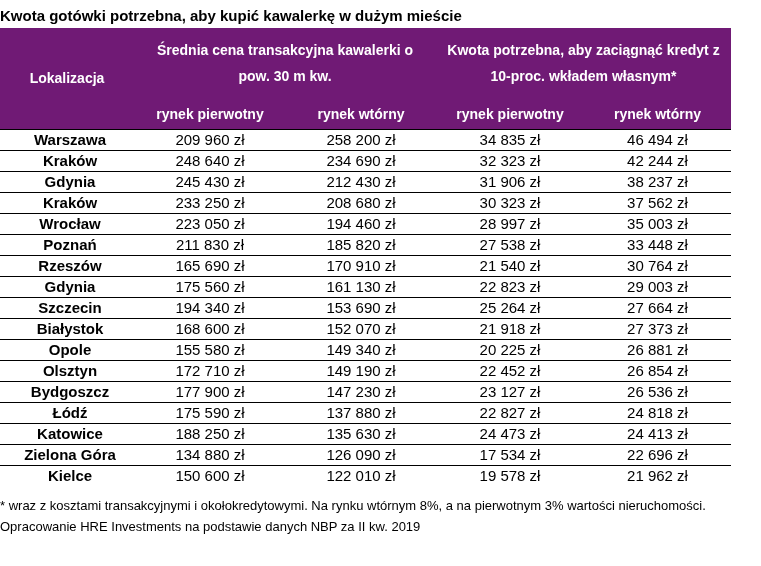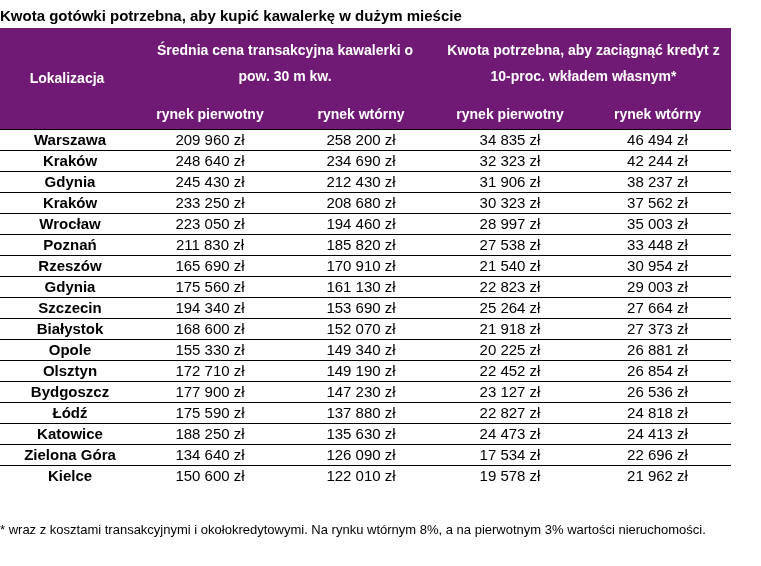--- a/index.html
+++ b/index.html
@@ -44,21 +44,21 @@
     text-align: center;
     vertical-align: middle;
     padding: 0;
     white-space: nowrap;
   }
   tbody td.city {
     text-align: center;
     padding-left: 6px;
     font-weight: bold;
   }
-  .footnotes { margin-top: 33px; }
+  .footnotes { margin-top: 9px; }
   .footnote {
     font-size: 13px;
     line-height: 21px;
     color: #000000;
     white-space: nowrap;
   }
 </style>
 </head>
 <body>
 
@@ -127,21 +127,21 @@
         <td>211 830 zł</td>
         <td>185 820 zł</td>
         <td>27 538 zł</td>
         <td>33 448 zł</td>
       </tr>
       <tr>
         <td class="city">Rzeszów</td>
         <td>165 690 zł</td>
         <td>170 910 zł</td>
         <td>21 540 zł</td>
-        <td>30 954 zł</td>
+        <td>30 764 zł</td>
       </tr>
       <tr>
         <td class="city">Gdynia</td>
         <td>175 560 zł</td>
         <td>161 130 zł</td>
         <td>22 823 zł</td>
         <td>29 003 zł</td>
       </tr>
       <tr>
         <td class="city">Szczecin</td>
@@ -152,21 +152,21 @@
       </tr>
       <tr>
         <td class="city">Białystok</td>
         <td>168 600 zł</td>
         <td>152 070 zł</td>
         <td>21 918 zł</td>
         <td>27 373 zł</td>
       </tr>
       <tr>
         <td class="city">Opole</td>
-        <td>155 330 zł</td>
+        <td>155 580 zł</td>
         <td>149 340 zł</td>
         <td>20 225 zł</td>
         <td>26 881 zł</td>
       </tr>
       <tr>
         <td class="city">Olsztyn</td>
         <td>172 710 zł</td>
         <td>149 190 zł</td>
         <td>22 452 zł</td>
         <td>26 854 zł</td>
@@ -187,31 +187,32 @@
       </tr>
       <tr>
         <td class="city">Katowice</td>
         <td>188 250 zł</td>
         <td>135 630 zł</td>
         <td>24 473 zł</td>
         <td>24 413 zł</td>
       </tr>
       <tr>
         <td class="city">Zielona Góra</td>
-        <td>134 640 zł</td>
+        <td>134 880 zł</td>
         <td>126 090 zł</td>
         <td>17 534 zł</td>
         <td>22 696 zł</td>
       </tr>
       <tr>
         <td class="city">Kielce</td>
         <td>150 600 zł</td>
         <td>122 010 zł</td>
         <td>19 578 zł</td>
         <td>21 962 zł</td>
       </tr>
     </tbody>
   </table>
 
   <div class="footnotes">
     <div class="footnote">* wraz z kosztami transakcyjnymi i okołokredytowymi. Na rynku wtórnym 8%, a na pierwotnym 3% wartości nieruchomości.</div>
+    <div class="footnote">Opracowanie HRE Investments na podstawie danych NBP za II kw. 2019</div>
   </div>
 </div>
 
 </body></html>

